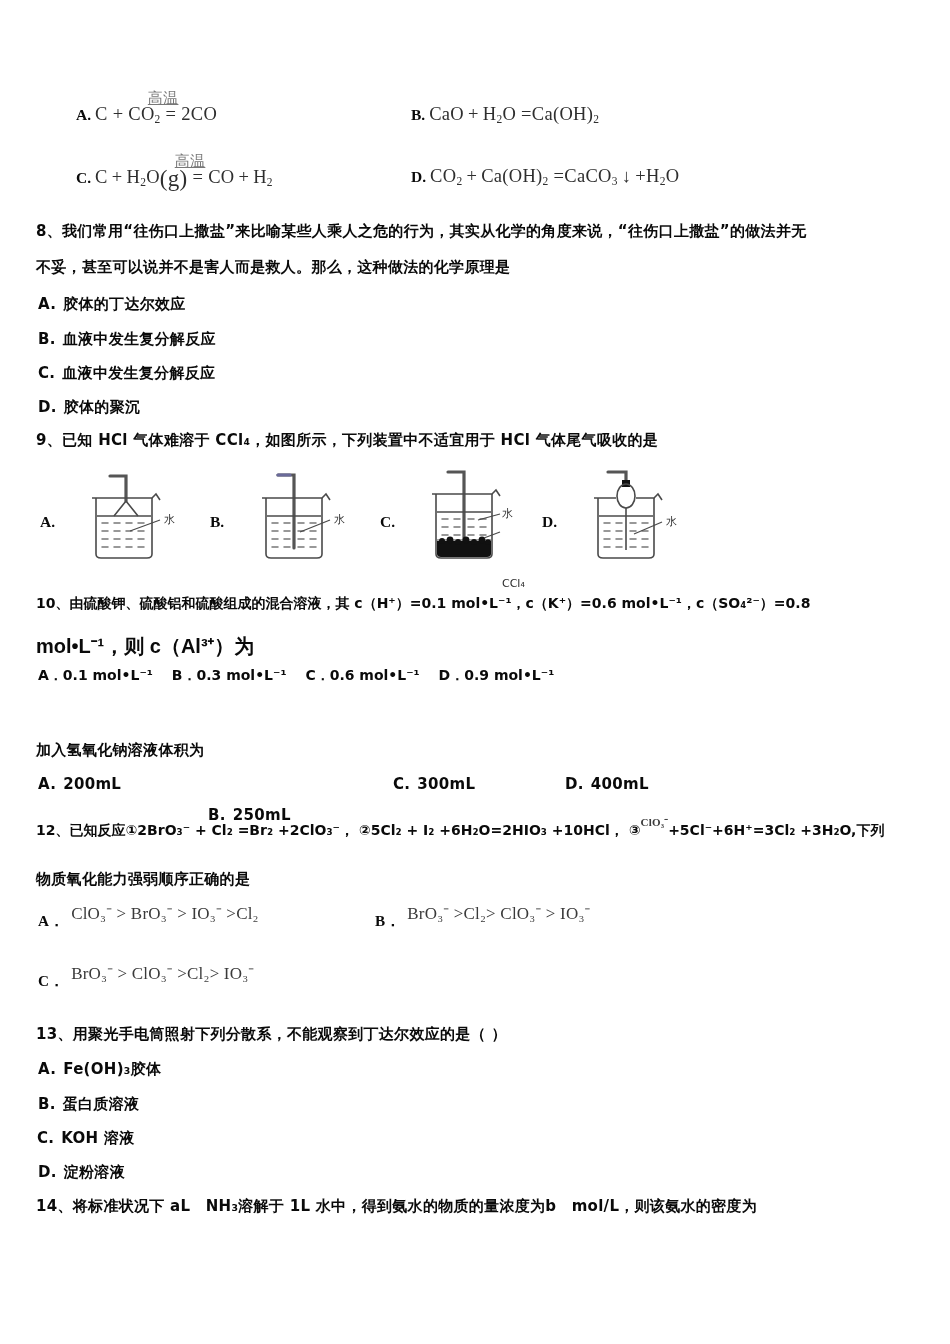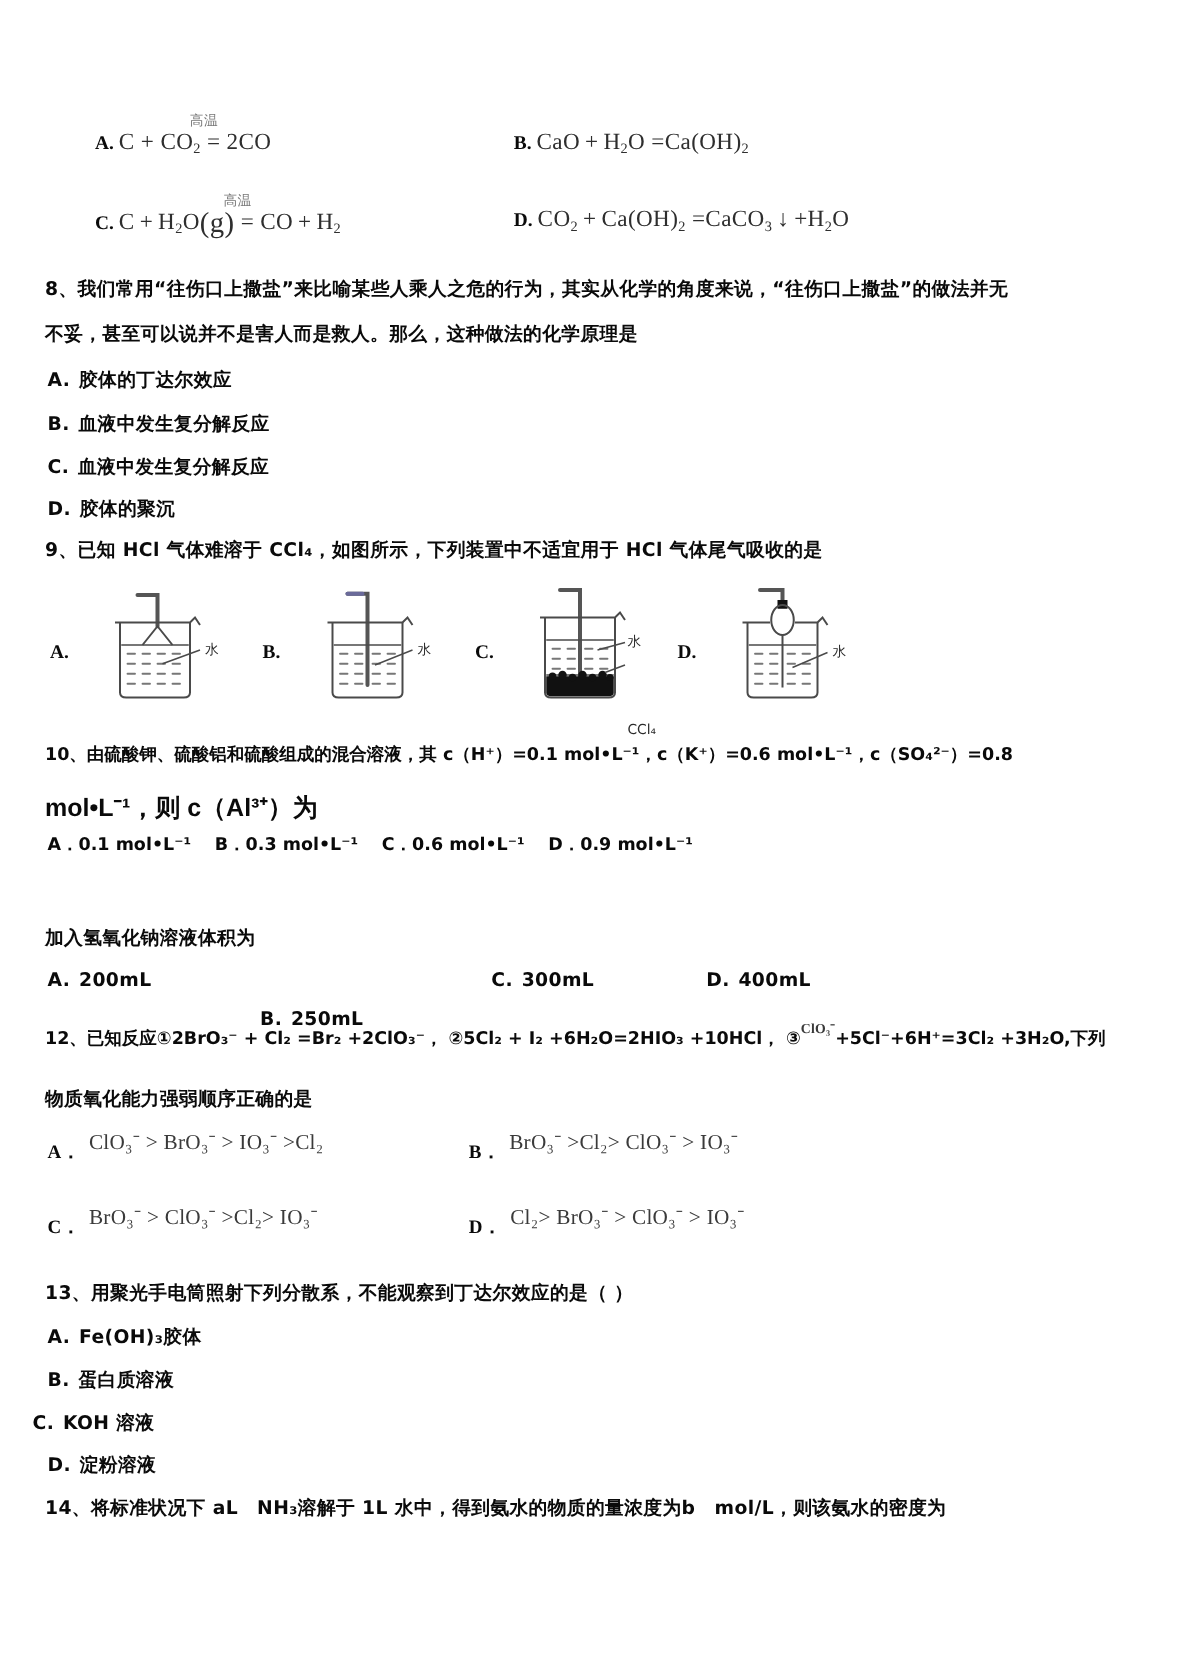--- a/index.html
+++ b/index.html
@@ -39,25 +39,26 @@
   .cond-wrap {
     display: inline-block;
     position: relative;
     vertical-align: baseline;
   }
   .cond {
     position: absolute;
     left: 50%;
     transform: translateX(-50%);
     top: -15px;
-    font-size: 11px;
+    font-size: 15px;
     font-family: "DejaVu Sans", sans-serif;
     color: #777;
     white-space: nowrap;
     font-weight: normal;
+    text-decoration: underline;
   }
   .bigparen { font-size: 23px; vertical-align: -0.12em; }
 
   
   .cn {
     font-family: "DejaVu Sans", "Liberation Sans", sans-serif;
     font-weight: bold;
     font-size: 15px;
     letter-spacing: .3px;
   }
@@ -323,34 +324,31 @@
 
   <div class="q-abs" style="left:38px; top:908px;">
     <span class="optlabel" style="font-size:15.2px;">A．</span><span class="ion">ClO₃⁻ &gt; BrO₃⁻ &gt; IO₃⁻ &gt;Cl₂</span>
   </div>
   <div class="q-abs" style="left:375px; top:908px;">
     <span class="optlabel" style="font-size:15.2px;">B．</span><span class="ion">BrO₃⁻ &gt;Cl₂&gt; ClO₃⁻ &gt; IO₃⁻</span>
   </div>
   <div class="q-abs" style="left:38px; top:968px;text-align:right;">
     <span class="optlabel" style="font-size:15.2px;">C．</span><span class="ion">BrO₃⁻ &gt; ClO₃⁻ &gt;Cl₂&gt; IO₃⁻</span>
   </div>
-  <div class="q-abs" style="left:375px; top:968px;">
-    <span class="optlabel" style="font-size:15.2px;">D．</span><span class="ion">Cl₂&gt; BrO₃⁻ &gt; ClO₃⁻ &gt; IO₃⁻</span>
-  </div>
 
   <div class="q-abs cn" style="left:36px; top:1025px;">
     <span>13、</span><span>用聚光手电筒照射下列分散系，不能观察到丁达尔效应的是（  ）</span>
   </div>
   <div class="q-abs cn" style="left:38px; top:1060px;">
     <span class="optlabel">A.</span><span>Fe(OH)₃胶体</span>
   </div>
   <div class="q-abs cn" style="left:38px; top:1095px;">
     <span class="optlabel">B.</span><span>蛋白质溶液</span>
   </div>
-  <div class="q-abs cn" style="left:26px; top:1129px;">
+  <div class="q-abs cn" style="left:37px; top:1129px;">
     <span class="optlabel">C.</span><span>KOH 溶液</span>
   </div>
   <div class="q-abs cn" style="left:38px; top:1163px;">
     <span class="optlabel">D.</span><span>淀粉溶液</span>
   </div>
 
   <div class="q-abs cn" style="left:36px; top:1197px;">
     <span>14、</span><span>将标准状况下 aL　NH₃溶解于 1L 水中，得到氨水的物质的量浓度为b　mol/L，则该氨水的密度为</span>
   </div>
 

